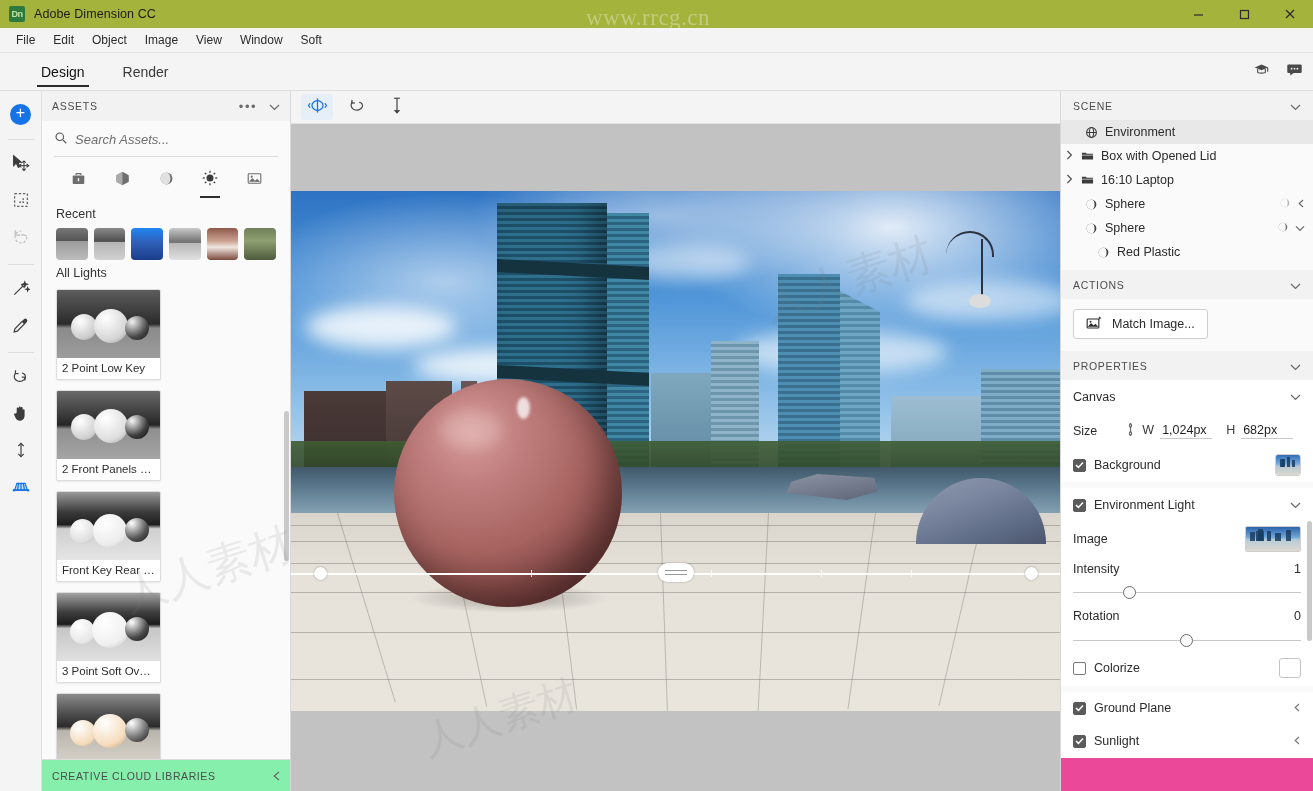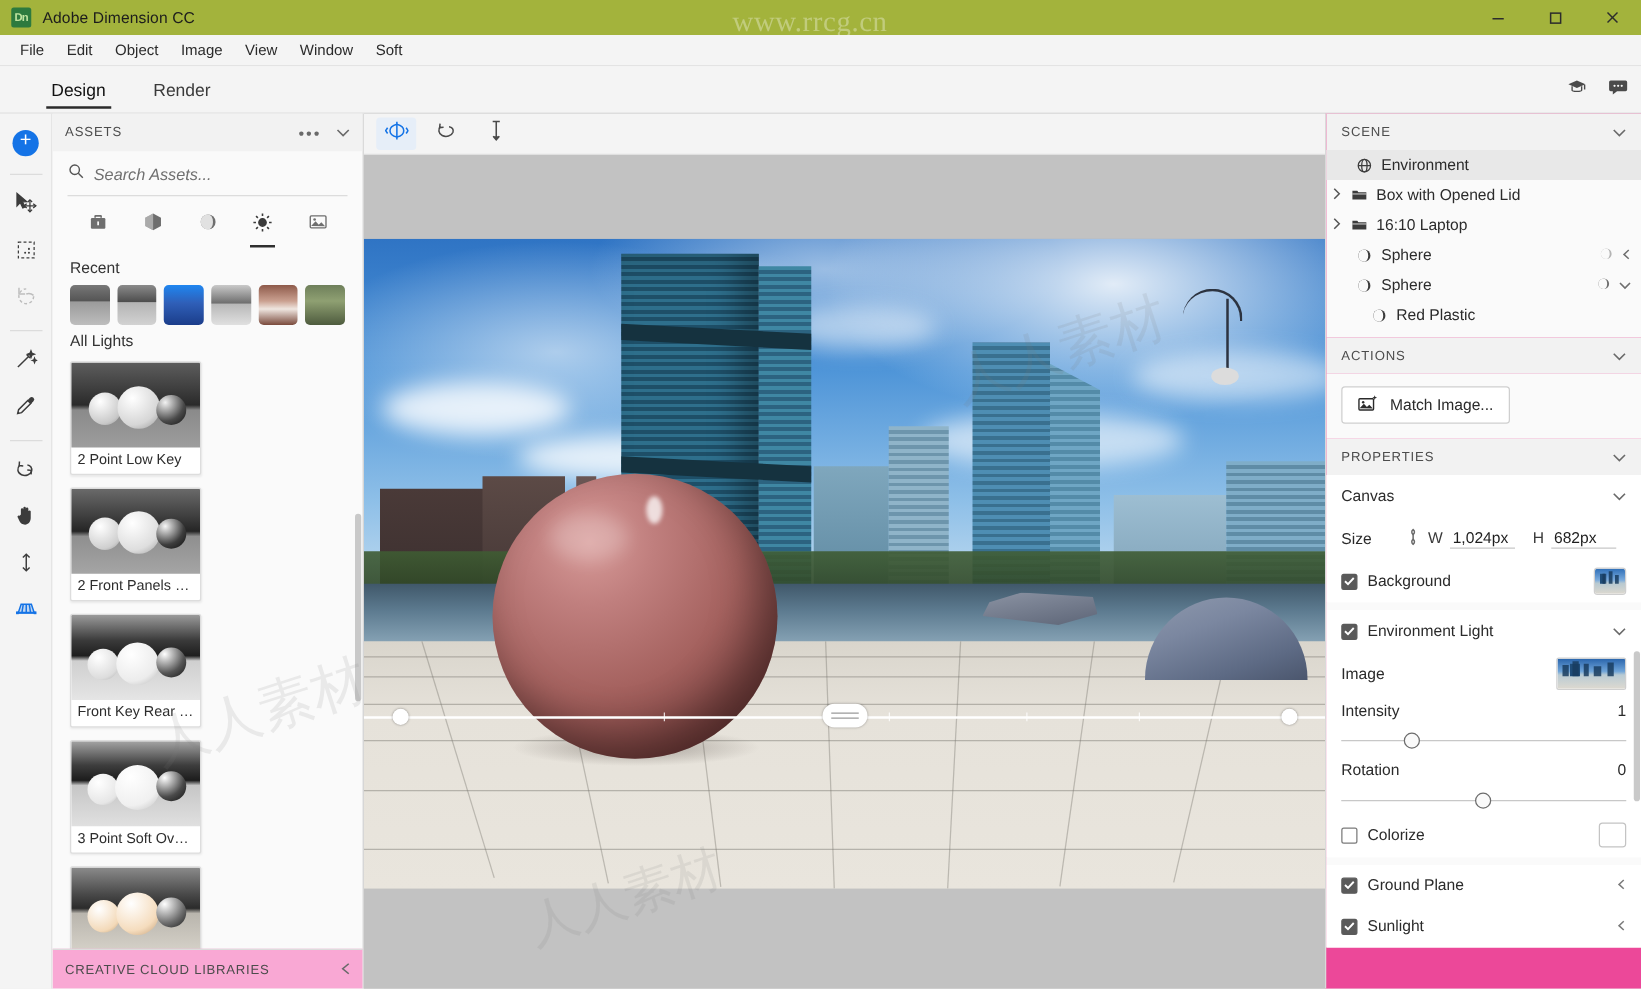--- a/index.html
+++ b/index.html
@@ -142,21 +142,21 @@
     box-shadow: 0 1px 2px rgba(0,0,0,.07); overflow: hidden;
   }
   .card .thumb { width: 103px; height: 68px; position: relative; overflow: hidden; }
   .card .cap {
     font-size: 11.5px; color: #2d2d2d; padding: 4px 4px 5px 5px;
     white-space: nowrap; overflow: hidden; text-overflow: ellipsis;
   }
 
   .ccl-bar {
     position: absolute; left: 0; bottom: 0; width: 249px; height: 32px;
-    background: #f9a8d4; border-top: 1px solid #dcdcdc;
+    background: #86efac; border-top: 1px solid #dcdcdc;
     display: flex; align-items: center; padding: 0 10px;
   }
   .ccl-bar .lbl { font-size: 10.5px; letter-spacing: .6px; color: #4c4c4c; }
   .ccl-bar .sp { flex: 1; }
 
   
   .assets-scroll {
     position: absolute; right: 1px; top: 320px; width: 5px; height: 150px;
     background: #c9c9c9; border-radius: 3px;
   }

